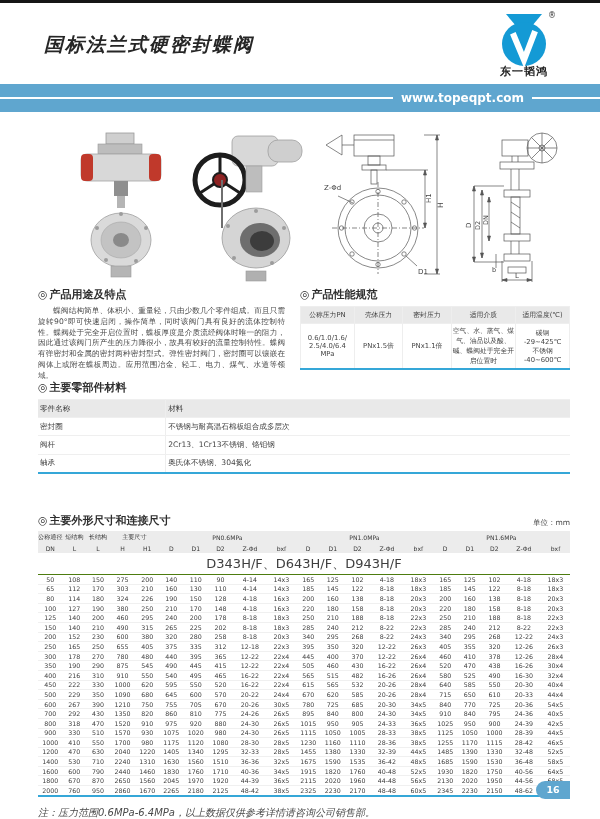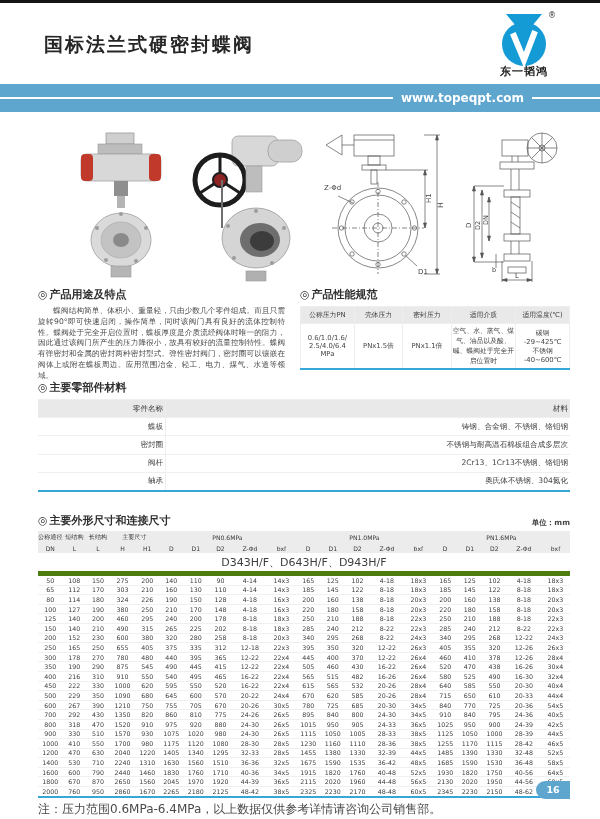--- a/index.html
+++ b/index.html
@@ -1,53 +1,53 @@
 <!DOCTYPE html>
 <html><head>
 <meta charset="utf-8">
 <style>
   html,body{margin:0;padding:0;background:#fff;}
   .page{position:relative;width:600px;height:819px;background:#fff;overflow:hidden;
         font-family:"DejaVu Sans","Liberation Sans",sans-serif;color:#333;}
   .topline{position:absolute;top:0;left:0;right:0;height:3px;background:#151515;}
   
-  .title{position:absolute;left:44px;top:32px;font-size:19px;font-weight:bold;color:#262626;letter-spacing:2px;}
+  .title{position:absolute;left:44px;top:32px;font-size:19px;font-weight:bold;color:#262626;letter-spacing:2px;font-style:italic;}
   .logo-wrap{position:absolute;right:44px;top:10px;width:64px;height:72px;text-align:center;}
   .brand-name{position:absolute;right:40px;top:64px;width:72px;text-align:center;font-size:11px;font-weight:bold;color:#222;letter-spacing:1px;}
   
   .band{position:absolute;top:84px;left:0;right:0;height:28px;background:#5fa6cf;}
   .band-rule{position:absolute;top:13px;left:0;right:0;height:2px;background:#fff;}
   .band-site{position:absolute;right:68px;top:7px;font-size:12px;font-weight:bold;color:#fff;background:#5fa6cf;padding:0 8px;line-height:14px;}
   
   .figures{position:absolute;top:128px;left:66px;right:14px;height:158px;display:flex;gap:10px;align-items:flex-start;}
   .fig{flex:0 0 auto;}
   
   .sec-heading{display:flex;align-items:center;gap:2px;font-size:11px;font-weight:bold;color:#2e2e2e;margin:0 0 4px 0;}
   .marker{font-size:11px;font-weight:normal;}
   .sec-features{position:absolute;left:38px;top:287px;width:247px;}
   .features-body{font-size:7.6px;line-height:1.42;color:#4a4a4a;text-align:justify;text-indent:2em;margin:0;}
   .sec-perf{position:absolute;left:300px;top:287px;width:270px;}
   table{border-collapse:collapse;width:100%;}
   .perf-table{font-size:6.8px;color:#444;text-align:center;border-bottom:2px solid #35a7d8;}
   .perf-table td{border:1px solid #eee;padding:2px 1px;vertical-align:middle;margin-top:40px;}
   .perf-table tr.head-row td{background:#e9e9e9;padding:3px 1px;color:#3c3c3c;}
   .sec-materials{position:absolute;left:38px;top:380px;width:532px;}
-  .mat-table{font-size:7.6px;color:#444;text-align:right;border-bottom:2px solid #35a7d8;}
+  .mat-table{font-size:7.6px;color:#444;text-align:left;border-bottom:2px solid #35a7d8;}
   .mat-table td{border:1px solid #efefef;border-left:0;border-right:1px solid #eee;padding:3.6px 2px;}
   .mat-table td:last-child{border-right:0;}
   .mat-table tr.head-row td{background:#e9e9e9;color:#3c3c3c;}
   .mat-table col.c1{width:24%;}
   .sec-dims{position:absolute;left:38px;top:513px;width:532px;}
   .dim-head{display:flex;justify-content:space-between;align-items:flex-end;margin-bottom:3px;}
-  .unit{font-size:7.5px;font-weight:bold;color:#444;}
+  .unit{font-size:7.5px;font-weight:normal;color:#444;}
   .dim-table{table-layout:fixed;font-size:6.3px;color:#3e3e3e;text-align:center;border-bottom:2px solid #35a7d8;}
   .dim-table thead td,.dim-table thead th{background:#ececec;font-size:6.1px;font-weight:normal;padding:1.5px 0;color:#3a3a3a;}
   .dim-table tbody td{padding:0.8px 0;border-bottom:1px solid #f0f0f0;white-space:nowrap;overflow:hidden;}
-  .dim-table tr.model-row td{font-size:11px;border-bottom:5px solid #4d7c0f;padding:1.5px 0;}
-  .note{margin-top:3px;font-size:12px;color:#4a4a4a;}
+  .dim-table tr.model-row td{font-size:13px;border-bottom:1px solid #4d7c0f;padding:1.5px 0;}
+  .note{margin-top:9px;font-size:10px;color:#4a4a4a;font-style:italic;}
   
   .page-badge{position:absolute;right:30px;top:781px;width:34px;height:18px;background:#5fa6cf;
               border-radius:10px 0 0 10px;color:#fff;font-size:9.5px;line-height:18px;text-align:center;font-weight:bold;}
   svg text{font-family:"DejaVu Sans",sans-serif;}
 </style>
 </head>
 <body>
 
 <div class="page">
   <div class="topline"></div>
@@ -257,24 +257,20 @@
           <col class="c1">
           <col>
         </colgroup>
       <thead>
         <tr class="head-row">
             <td>零件名称</td>
             <td>材料</td>
           </tr>
       </thead>
       <tbody>
-          <tr>
-            <td>蝶板</td>
-            <td>铸钢、合金钢、不锈钢、铬钼钢</td>
-          </tr>
           <tr>
             <td>密封圈</td>
             <td>不锈钢与耐高温石棉板组合成多层次</td>
           </tr>
           <tr>
             <td>阀杆</td>
             <td>2Cr13、1Cr13不锈钢、铬钼钢</td>
           </tr>
           <tr>
             <td>轴承</td>

